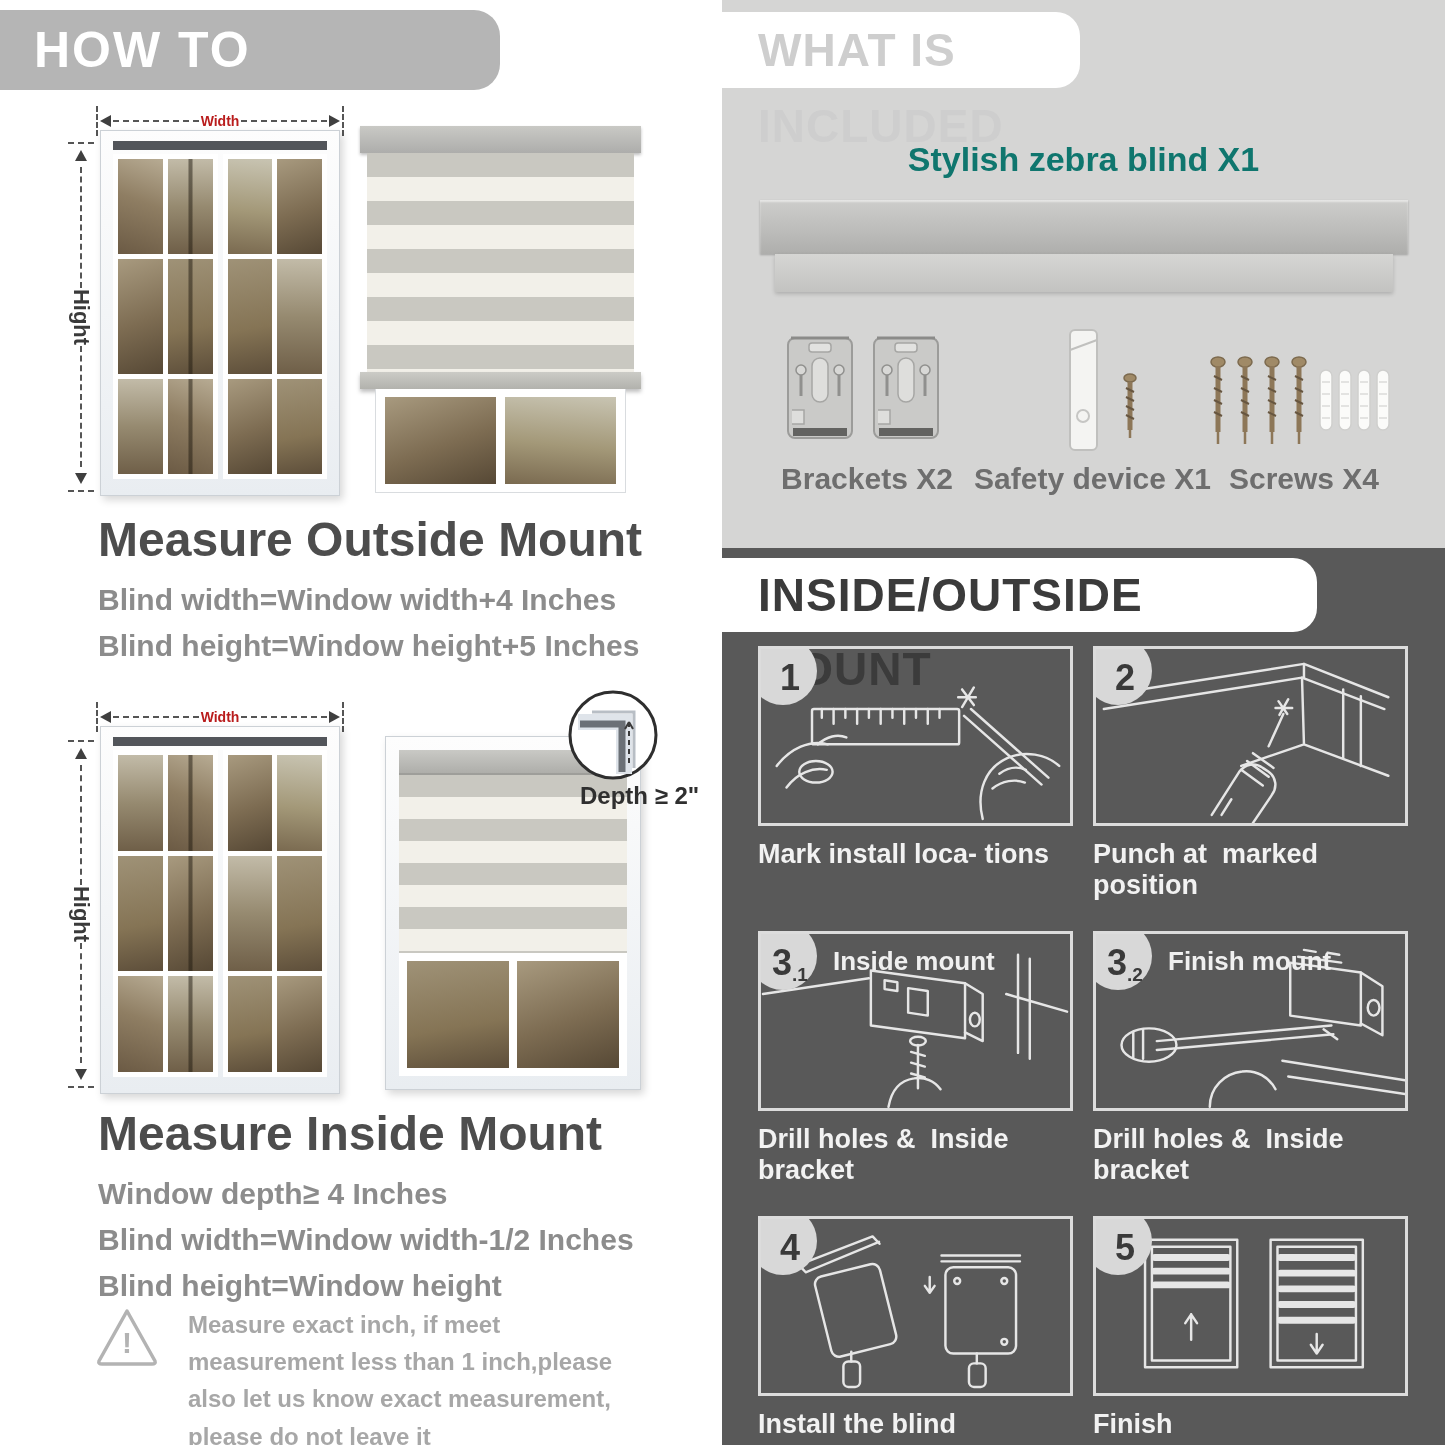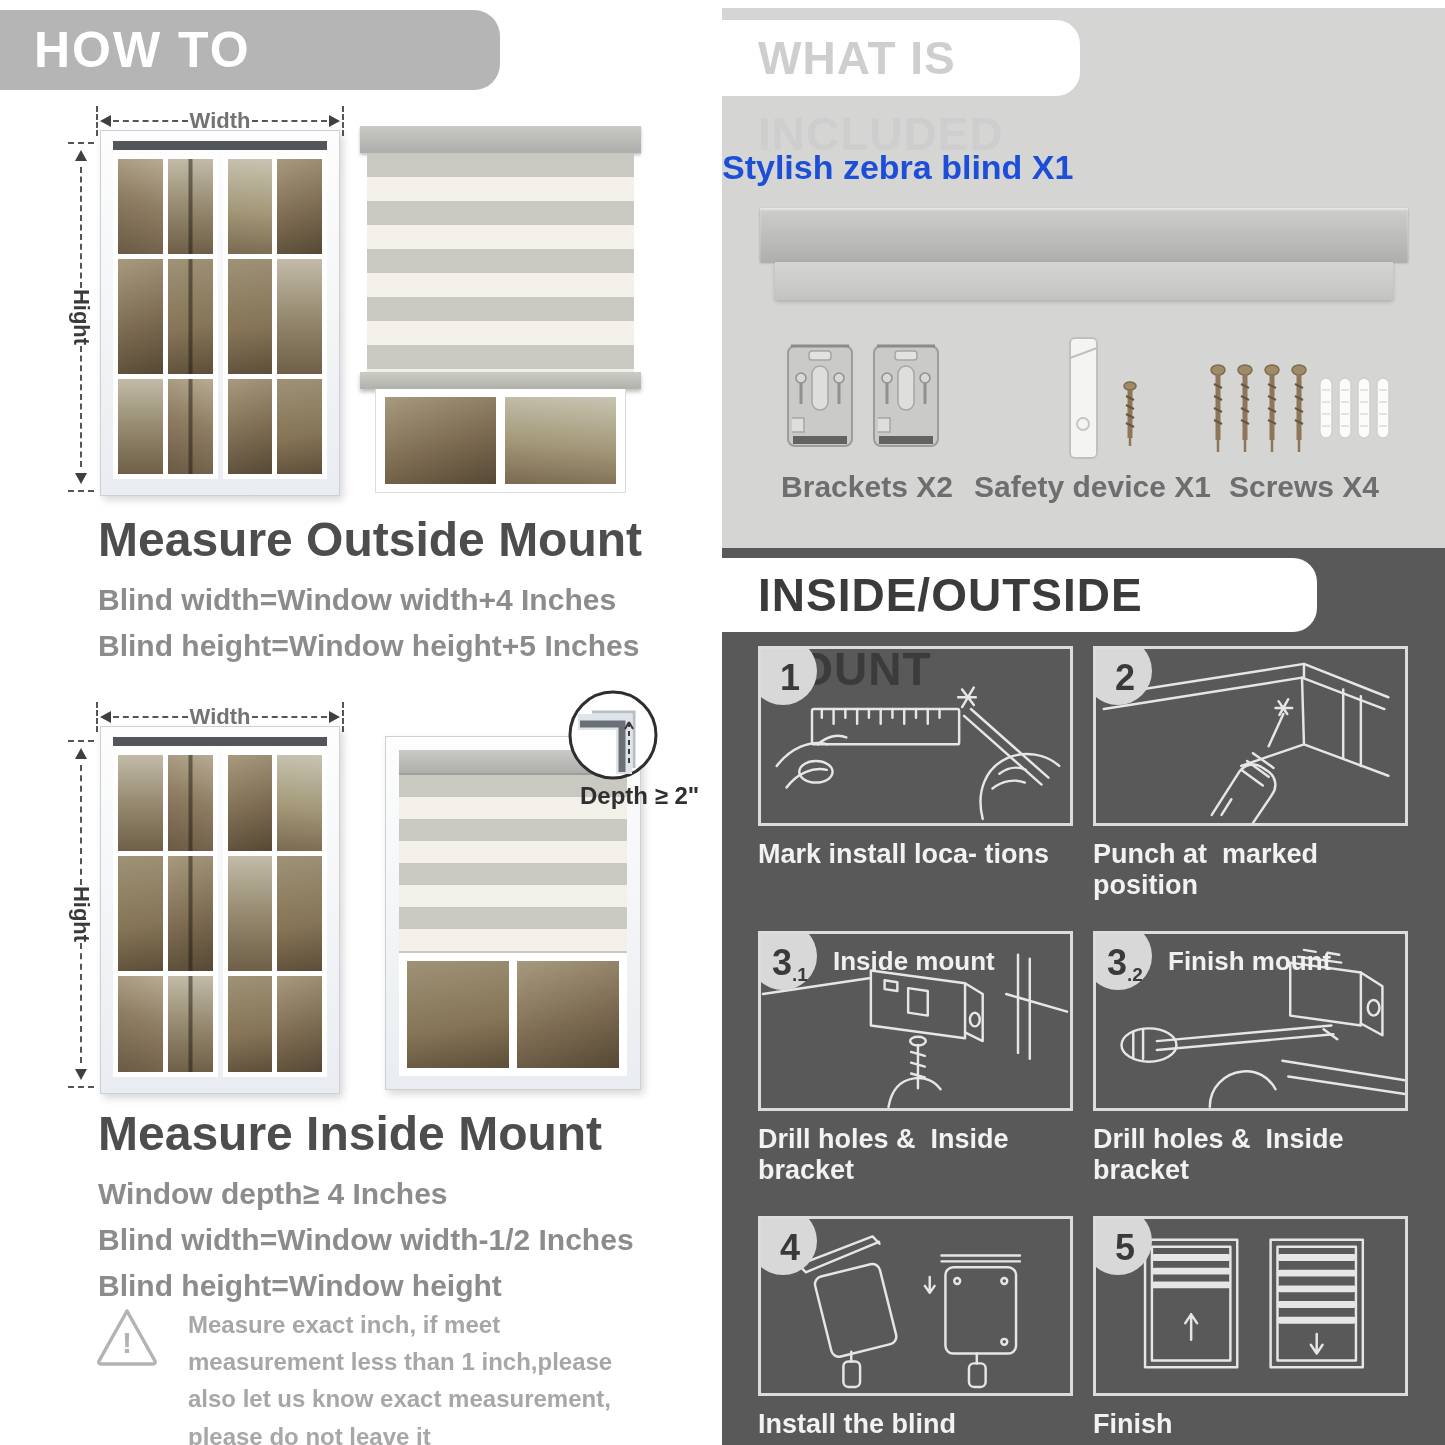--- a/index.html
+++ b/index.html
@@ -27,21 +27,21 @@
           grid-template-columns:1fr 1fr; grid-template-rows:30fr 36fr 30fr; gap:5px; }
   .pane { position:relative; }
   .ph-a { background:linear-gradient(200deg,#b7ab93 0%,#8f7e63 45%,#6b5a44 100%); }
   .ph-b { background:linear-gradient(160deg,#a89a7f,#7d6c52 55%,#564835); }
   .ph-c { background:linear-gradient(180deg,#c2bba8,#968a70 50%,#6f5f48); }
   .ph-d { background:linear-gradient(170deg,#9f9277,#857455 60%,#5d4e3a); }
   .ph-e { background:linear-gradient(185deg,#c8c4b2,#a39878 55%,#7a6a50); }
   .streak::after { content:""; position:absolute; inset:0;
     background:linear-gradient(90deg,transparent 44%,rgba(30,24,14,.5) 47% 53%,transparent 56%); }
   
-  .wa { position:absolute; display:flex; align-items:center; gap:2px; color:#737373; font-size:22px; }
+  .wa { position:absolute; display:flex; align-items:center; gap:2px; color:#b91c1c; font-size:14px; }
   .wa1 { left:96px; top:106px; width:248px; }
   .wa2 { left:96px; top:702px; width:248px; }
   .dash { flex:1; border-top:2px dashed #555; height:0; }
   .vtick { height:30px; border-left:2px dashed #555; }
   .tri-left  { width:0;height:0;border-top:6px solid transparent;border-bottom:6px solid transparent;border-right:11px solid #3f3f3f; }
   .tri-right { width:0;height:0;border-top:6px solid transparent;border-bottom:6px solid transparent;border-left:11px solid #3f3f3f; }
   .ha { position:absolute; display:flex; flex-direction:column; align-items:center; gap:6px; width:30px; color:#3a3a3a; font-size:22px; }
   .ha1 { left:66px; top:142px; height:350px; }
   .ha2 { left:66px; top:740px; height:348px; }
   .vdash { flex:1; border-left:2px dashed #555; width:0; }
@@ -70,27 +70,27 @@
   .magnifier { position:absolute; left:566px; top:688px; }
   .depth-label { position:absolute; left:580px; top:782px; font-size:24px; color:#2f2f2f; }
   
   .sec-text { position:absolute; left:98px; }
   .sec1 { top:512px; } .sec2 { top:1106px; }
   .sec-title { font-size:48px; color:#4d4d4d; margin-bottom:16px; }
   .sec-line { font-size:30px; color:#8c8c8c; margin-bottom:11px;margin-top:12px; }
   .warning { position:absolute; left:94px; top:1306px; width:580px; display:flex; gap:28px; align-items:flex-start; }
   .warning-text { width:470px; font-size:24px; color:#a7a7a7; line-height:1.55; }
   
-  .right-top { position:absolute; left:722px; top:8px; width:723px; height:548px; background:#d5d5d4; }
+  .right-top { position:absolute; left:722px; top:0; width:723px; height:548px; background:#d5d5d4; }
   .included-header {
     position:absolute; left:0; top:12px; width:358px; height:76px; background:#ffffff;
     border-radius:0 24px 24px 0; color:#cecece; font-size:46px; letter-spacing:1px;
     line-height:76px; padding-left:36px; }
-  .blind-label { position:absolute; left:0; top:140px; width:100%; text-align:left;
-    font-size:34px; color:#1d4ed8; }
+  .blind-label { position:absolute; left:0; top:140px; width:100%; text-align:center;
+    font-size:34px; color:#0f766e; }
   .cassette-img { position:absolute; left:38px; top:200px; width:648px; height:54px;
     background:linear-gradient(#cdcdcb 0%,#bdbdbb 55%,#aeaeac 100%);
     box-shadow:inset 0 2px 2px rgba(255,255,255,.5), 0 1px 2px rgba(0,0,0,.25); }
   .cassette-rail { position:absolute; left:53px; top:254px; width:618px; height:38px;
     background:linear-gradient(#d6d6d4,#c3c3c1); box-shadow:0 2px 4px rgba(0,0,0,.18); }
   .item-art { position:absolute; }
   .bracket1 { left:62px; top:330px; } .bracket2 { left:148px; top:330px; }
   .safety   { left:318px; top:326px; } .screwset { left:486px; top:350px; }
   .item-label { position:absolute; top:462px; text-align:center; font-size:30px; color:#6e6e6e; }
   .il-1 { left:40px;  width:210px; }

